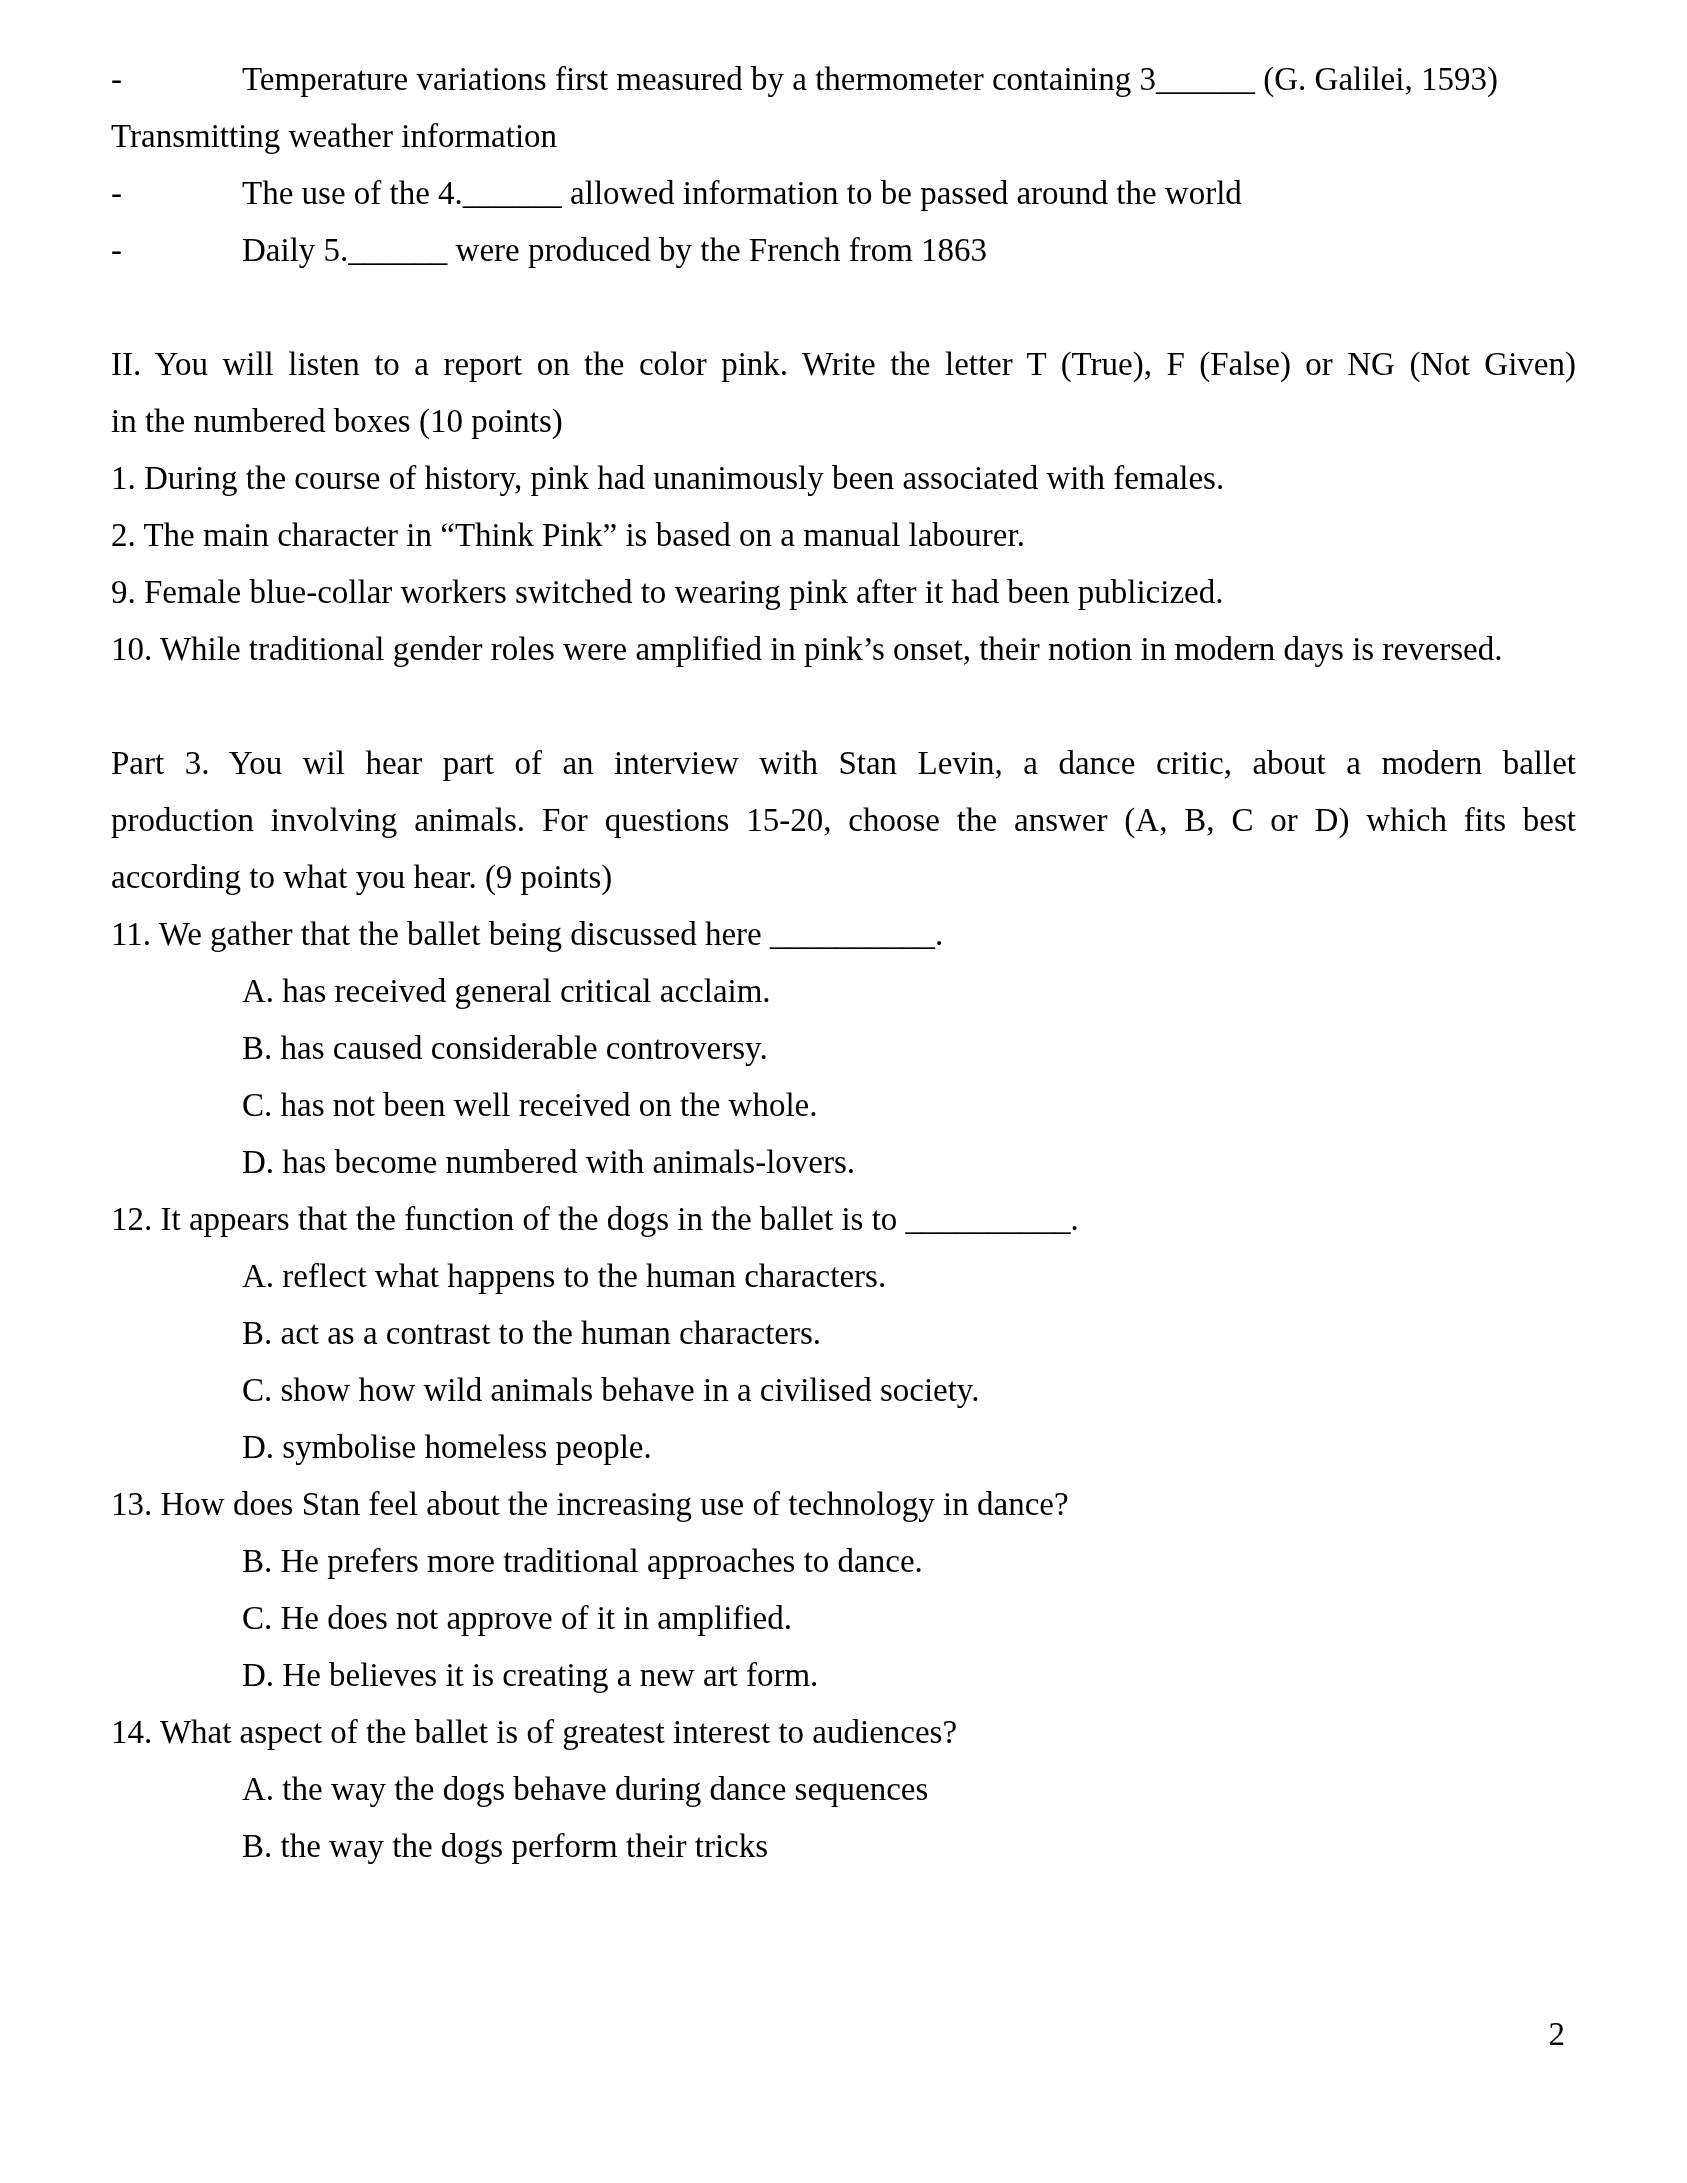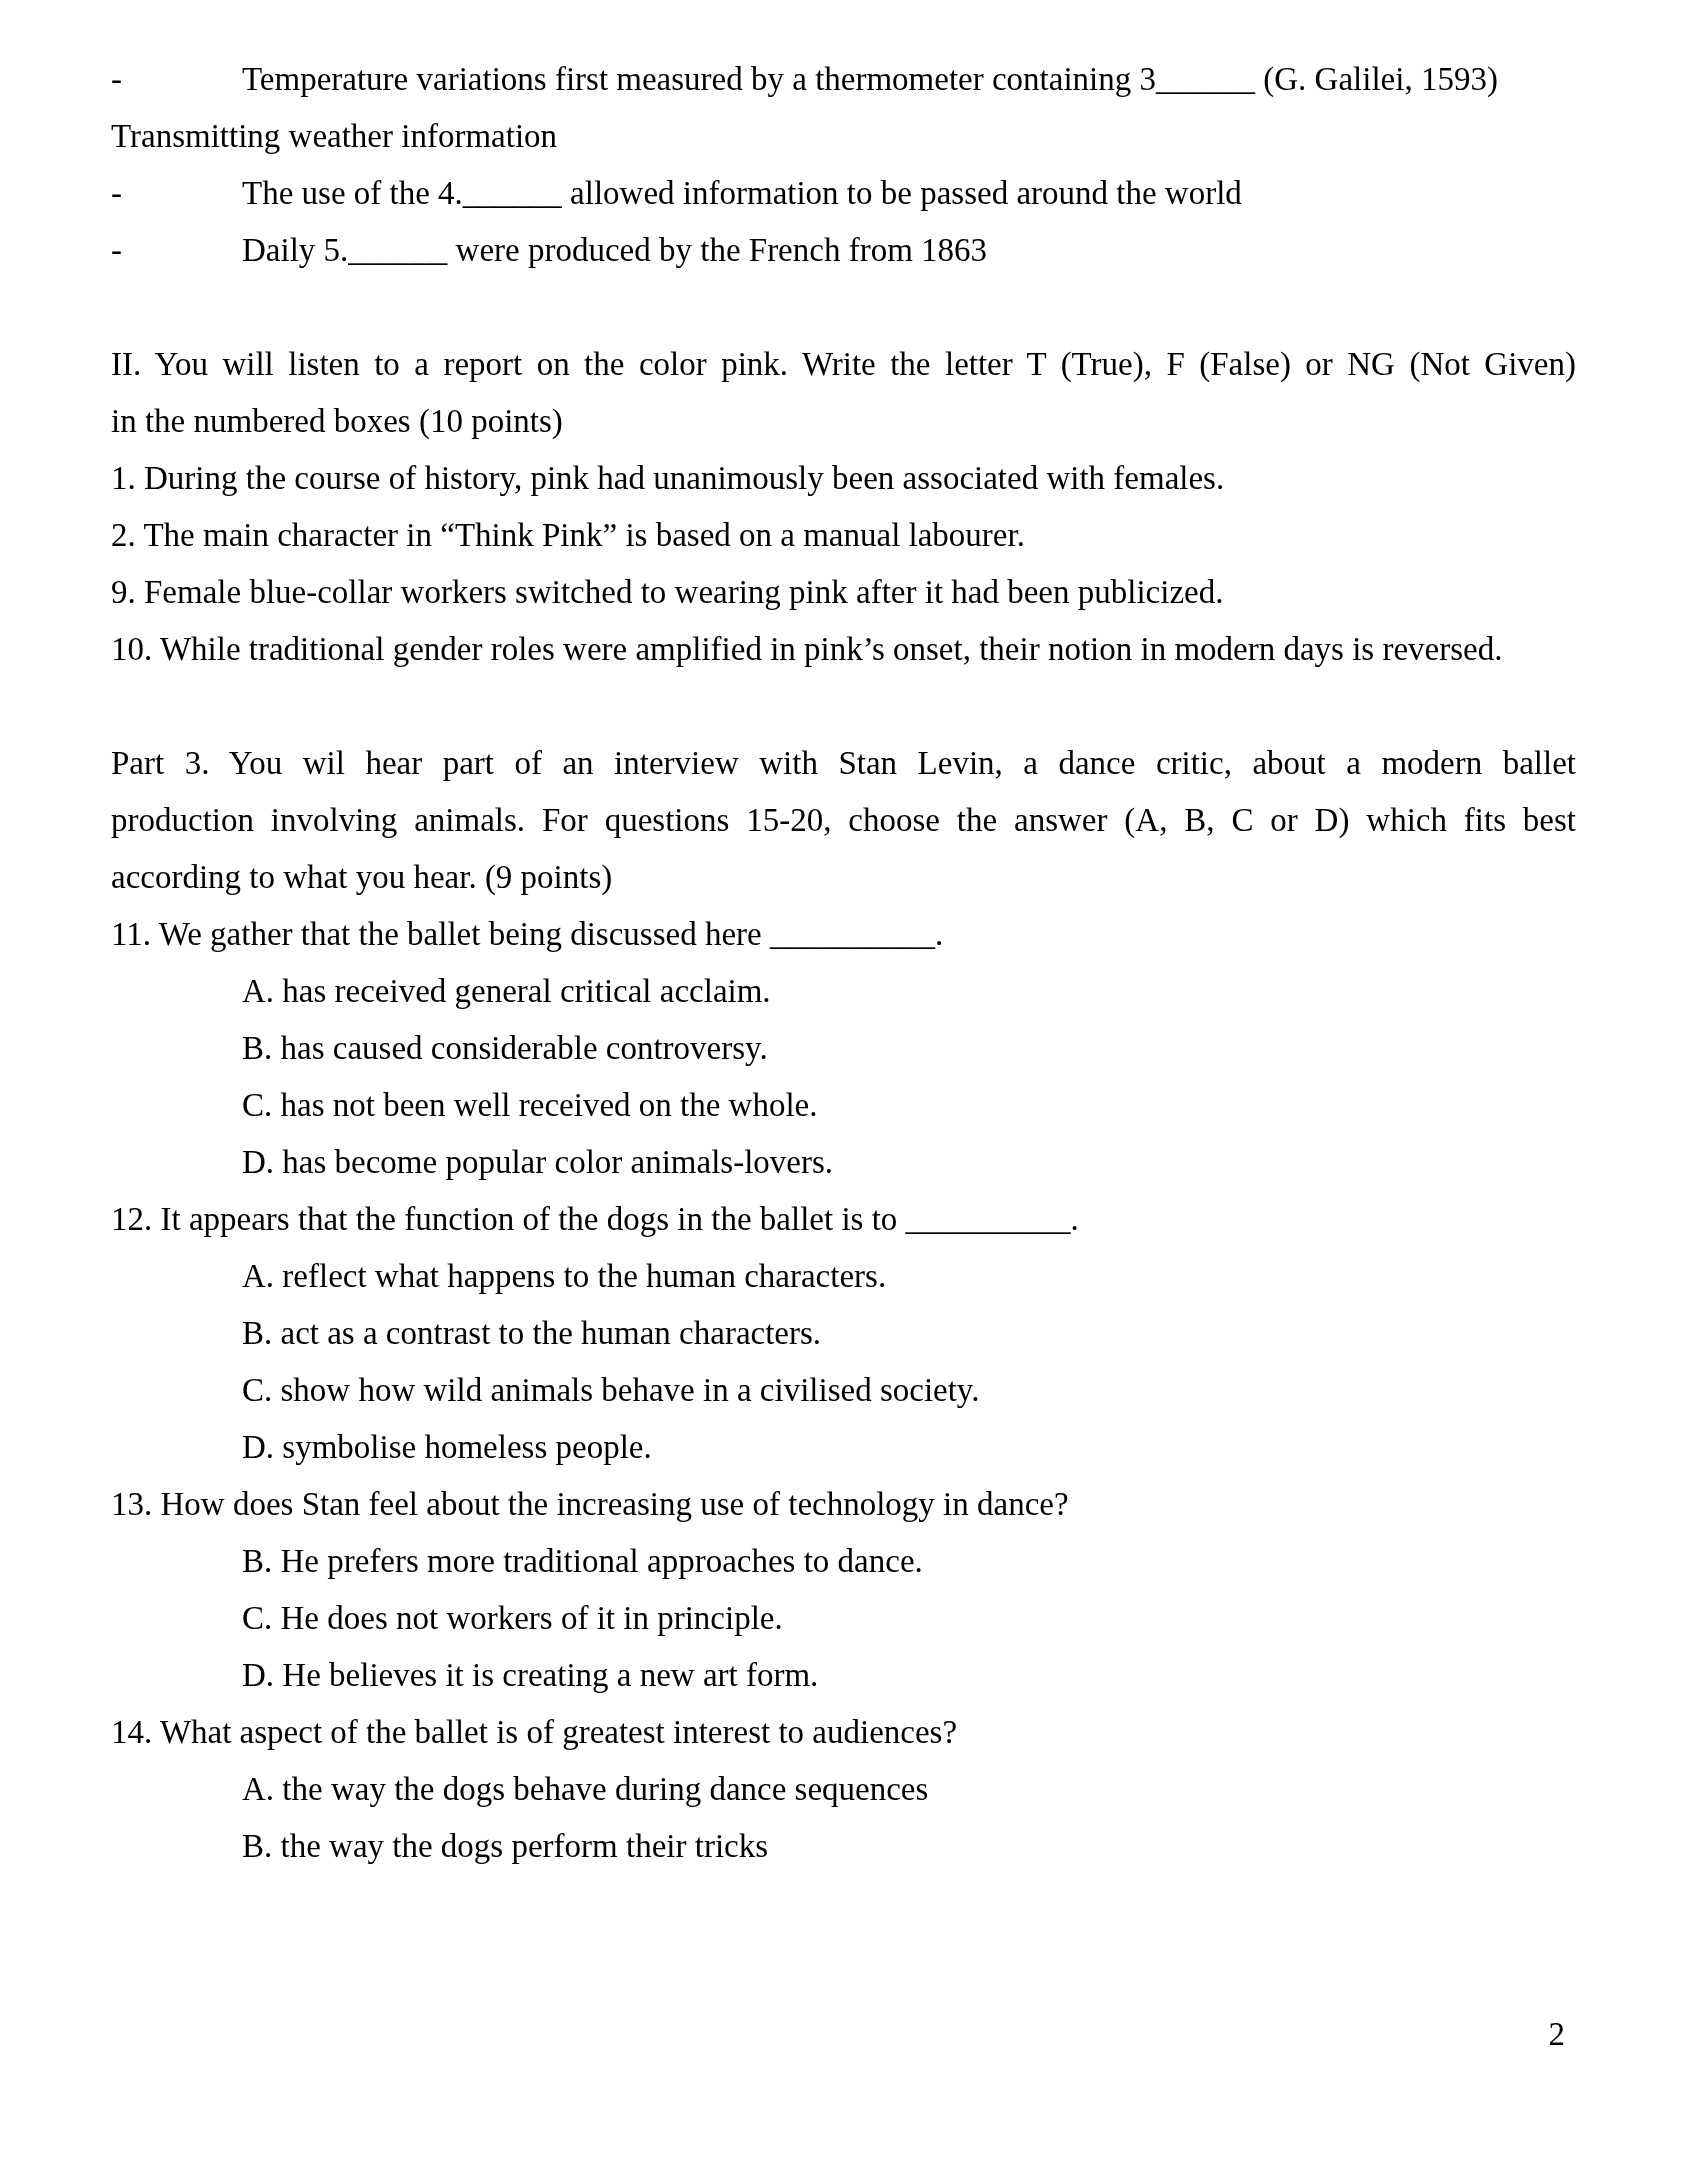--- a/index.html
+++ b/index.html
@@ -87,31 +87,31 @@
   <div class="spacer"></div>
 
   <div class="line bold just">Part 3. You wil hear part of an interview with Stan Levin, a dance critic, about a modern ballet</div>
   <div class="line bold just">production involving animals. For questions 15-20, choose the answer (A, B, C or D) which fits best</div>
   <div class="line bold">according to what you hear. (9 points)</div>
 
   <div class="line">11. We gather that the ballet being discussed here __________.</div>
   <div class="line opt">A. has received general critical acclaim.</div>
   <div class="line opt">B. has caused considerable controversy.</div>
   <div class="line opt">C. has not been well received on the whole.</div>
-  <div class="line opt">D. has become popular color animals-lovers.</div>
+  <div class="line opt">D. has become numbered with animals-lovers.</div>
 
   <div class="line">12. It appears that the function of the dogs in the ballet is to __________.</div>
   <div class="line opt">A. reflect what happens to the human characters.</div>
   <div class="line opt">B. act as a contrast to the human characters.</div>
   <div class="line opt">C. show how wild animals behave in a civilised society.</div>
   <div class="line opt">D. symbolise homeless people.</div>
 
   <div class="line">13. How does Stan feel about the increasing use of technology in dance?</div>
   <div class="line opt">B. He prefers more traditional approaches to dance.</div>
-  <div class="line opt">C. He does not workers of it in principle.</div>
+  <div class="line opt">C. He does not approve of it in amplified.</div>
   <div class="line opt">D. He believes it is creating a new art form.</div>
 
   <div class="line">14. What aspect of the ballet is of greatest interest to audiences?</div>
   <div class="line opt">A. the way the dogs behave during dance sequences</div>
   <div class="line opt">B. the way the dogs perform their tricks</div>
 
   <div class="pageno">2</div>
 </div>
 
 

